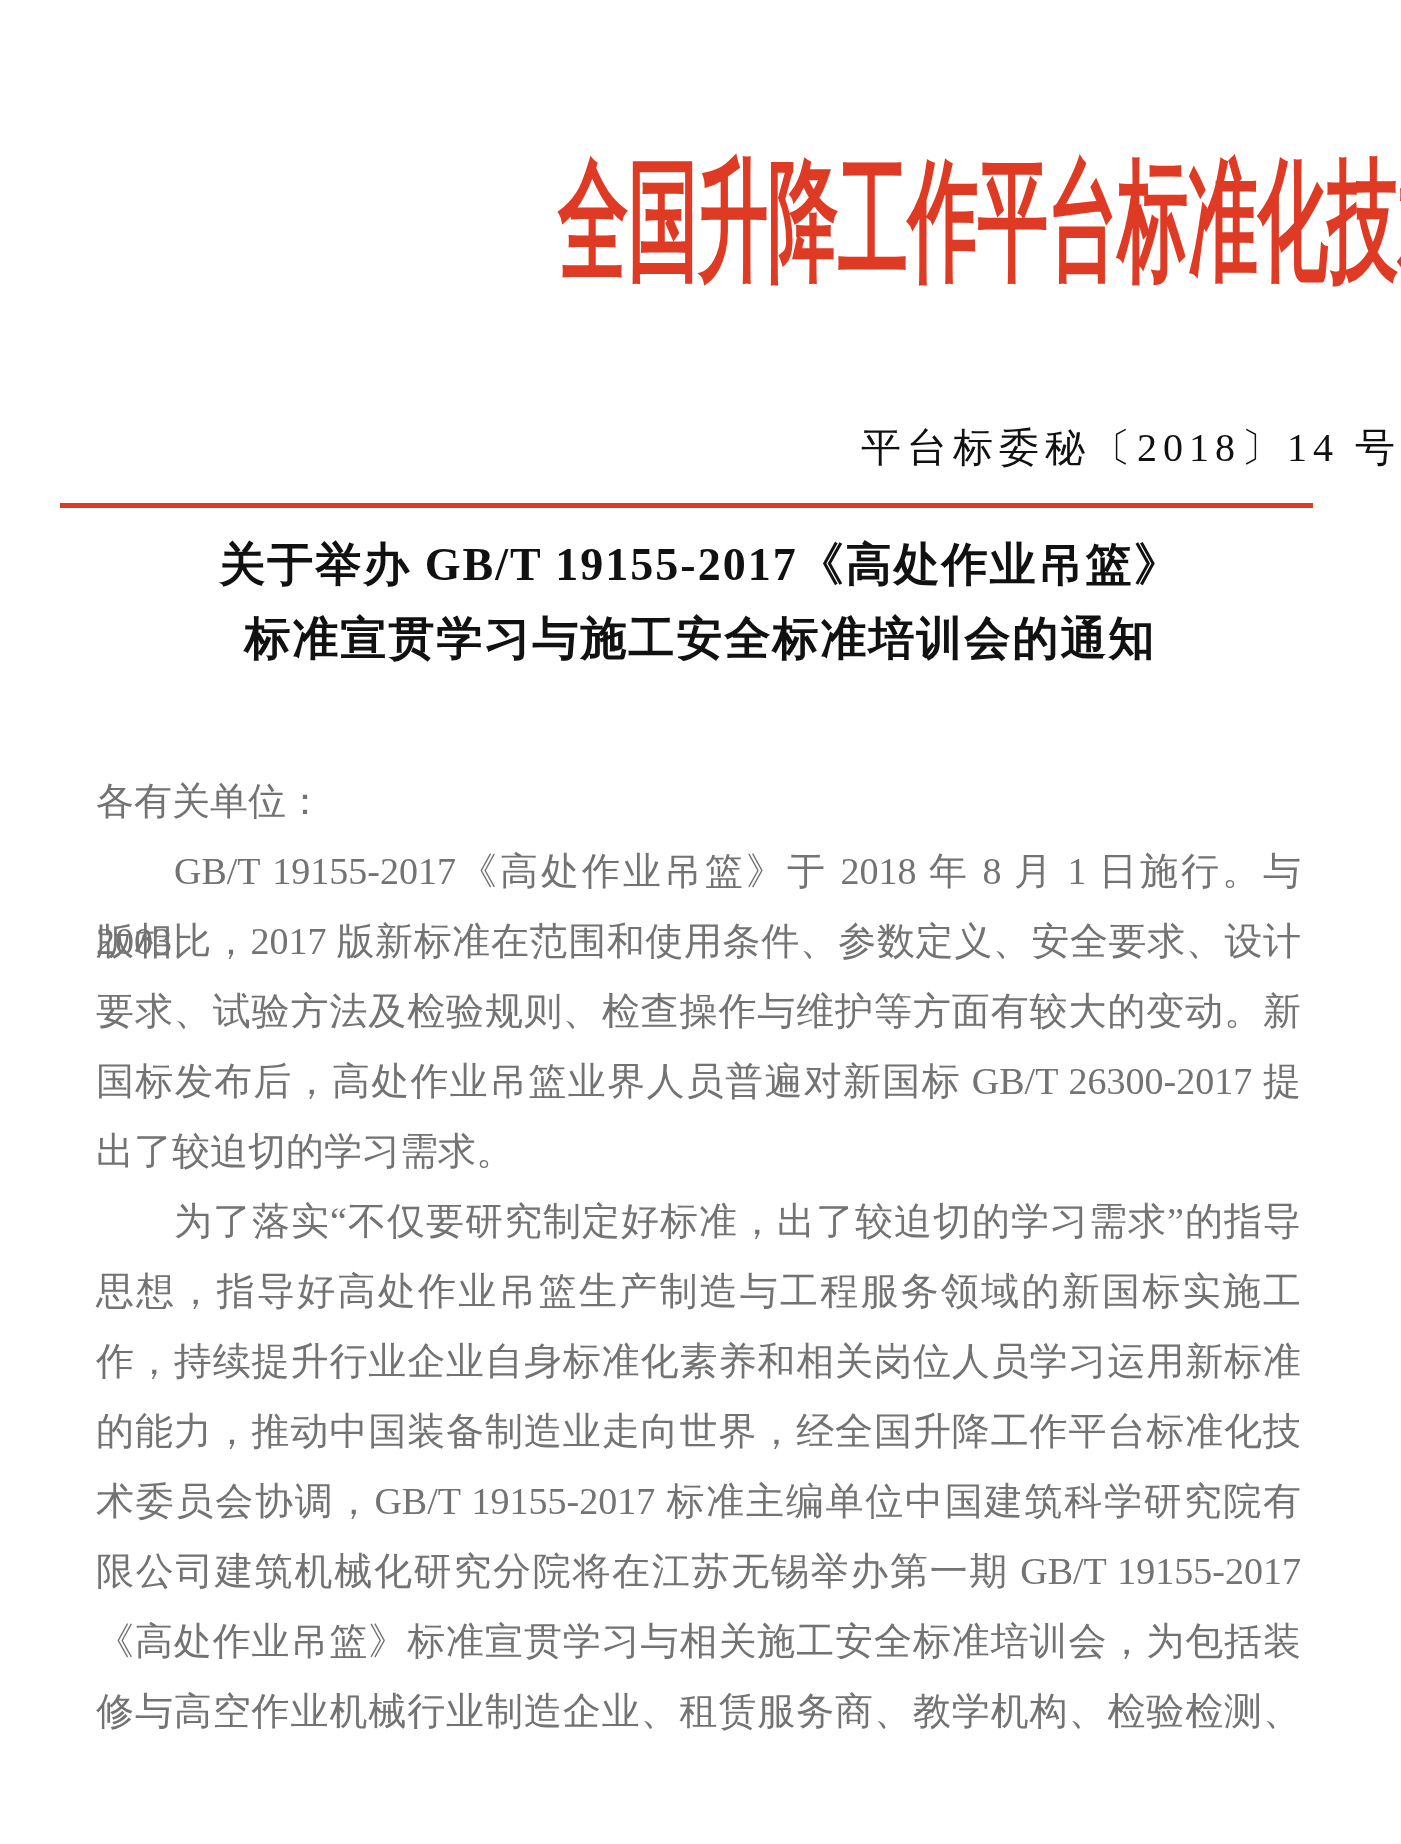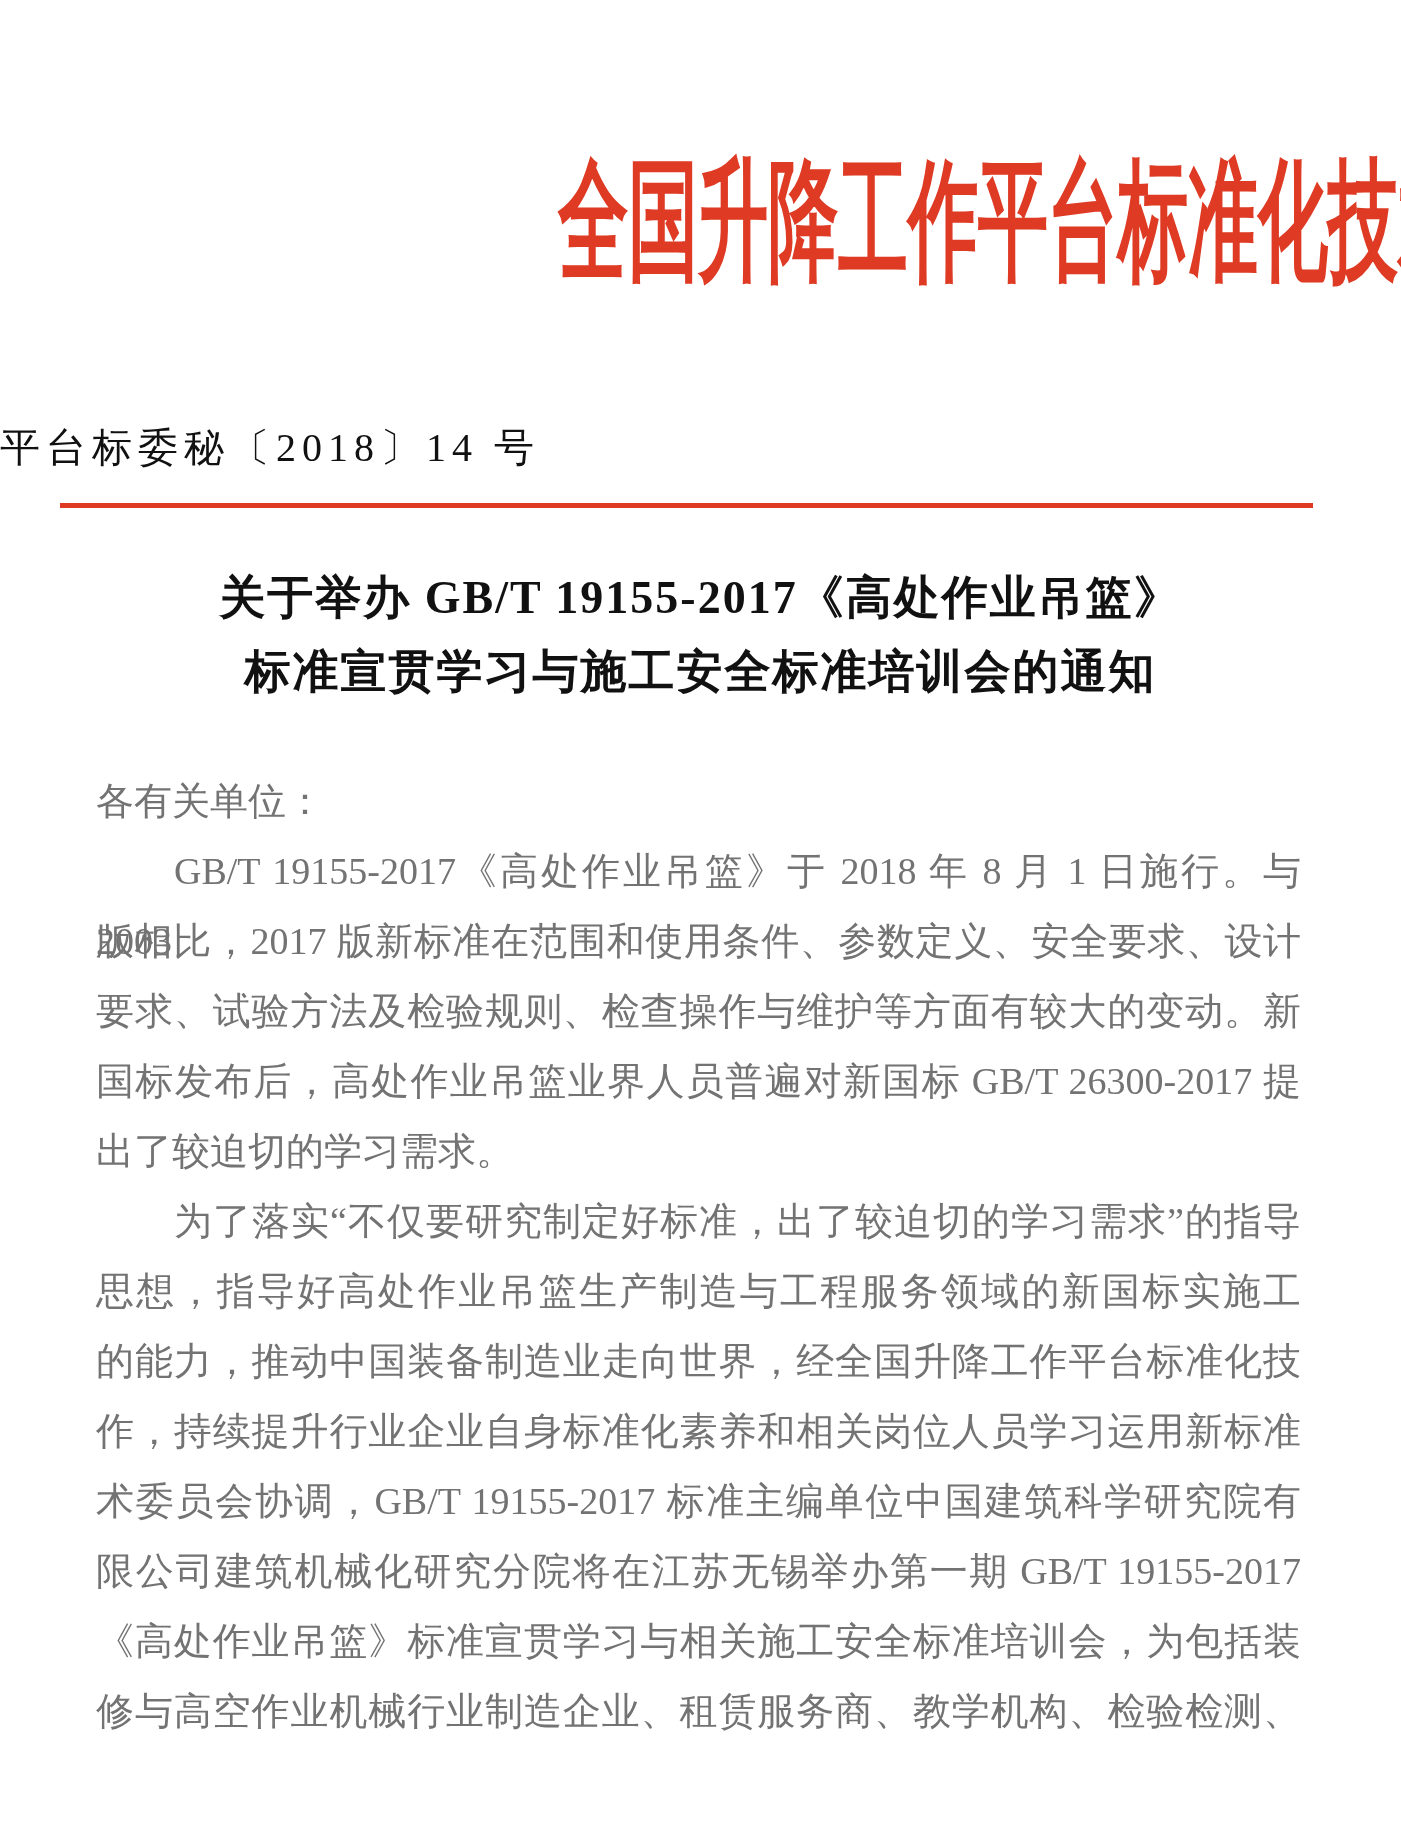--- a/index.html
+++ b/index.html
@@ -30,38 +30,38 @@
     color: #de3a24;
     transform: scaleX(0.53);
     transform-origin: 50% 50%;
   }
   
   .doc-number {
     position: absolute;
     top: 420px;
     left: 0;
     width: 100%;
-    text-align: left;
+    text-align: right;
     font-size: 40px;
     letter-spacing: 6px;
     color: #111111;
   }
   
   .red-rule {
     position: absolute;
     top: 503px;
     left: 60px;
     width: 1253px;
     height: 5px;
     background: #de3a24;
   }
   
   .notice-title {
     position: absolute;
-    top: 561px;
+    top: 528px;
     left: 0;
     width: 100%;
     text-align: center;
     font-weight: bold;
     font-size: 46px;
     line-height: 74px;
     letter-spacing: 2px;
     color: #111111;
   }
   
@@ -110,22 +110,22 @@
       <div class="line jline indent">GB/T 19155-2017《高处作业吊篮》于 2018 年 8 月 1 日施行。与 2003</div>
       <div class="line jline">版相比，2017 版新标准在范围和使用条件、参数定义、安全要求、设计</div>
       <div class="line jline">要求、试验方法及检验规则、检查操作与维护等方面有较大的变动。新</div>
       <div class="line jline">国标发布后，高处作业吊篮业界人员普遍对新国标 GB/T 26300-2017 提</div>
       <div class="line">出了较迫切的学习需求。</div>
     </div>
 
     <div>
       <div class="line jline indent">为了落实“不仅要研究制定好标准，出了较迫切的学习需求”的指导</div>
       <div class="line jline">思想，指导好高处作业吊篮生产制造与工程服务领域的新国标实施工</div>
+      <div class="line jline">作，持续提升行业企业自身标准化素养和相关岗位人员学习运用新标准</div>
       <div class="line jline">的能力，推动中国装备制造业走向世界，经全国升降工作平台标准化技</div>
-      <div class="line jline">作，持续提升行业企业自身标准化素养和相关岗位人员学习运用新标准</div>
       <div class="line jline">术委员会协调，GB/T 19155-2017 标准主编单位中国建筑科学研究院有</div>
       <div class="line jline">限公司建筑机械化研究分院将在江苏无锡举办第一期 GB/T 19155-2017</div>
       <div class="line jline">《高处作业吊篮》标准宣贯学习与相关施工安全标准培训会，为包括装</div>
       <div class="line jline">修与高空作业机械行业制造企业、租赁服务商、教学机构、检验检测、</div>
     </div>
   </div>
 
 </div>
 
 </body></html>

